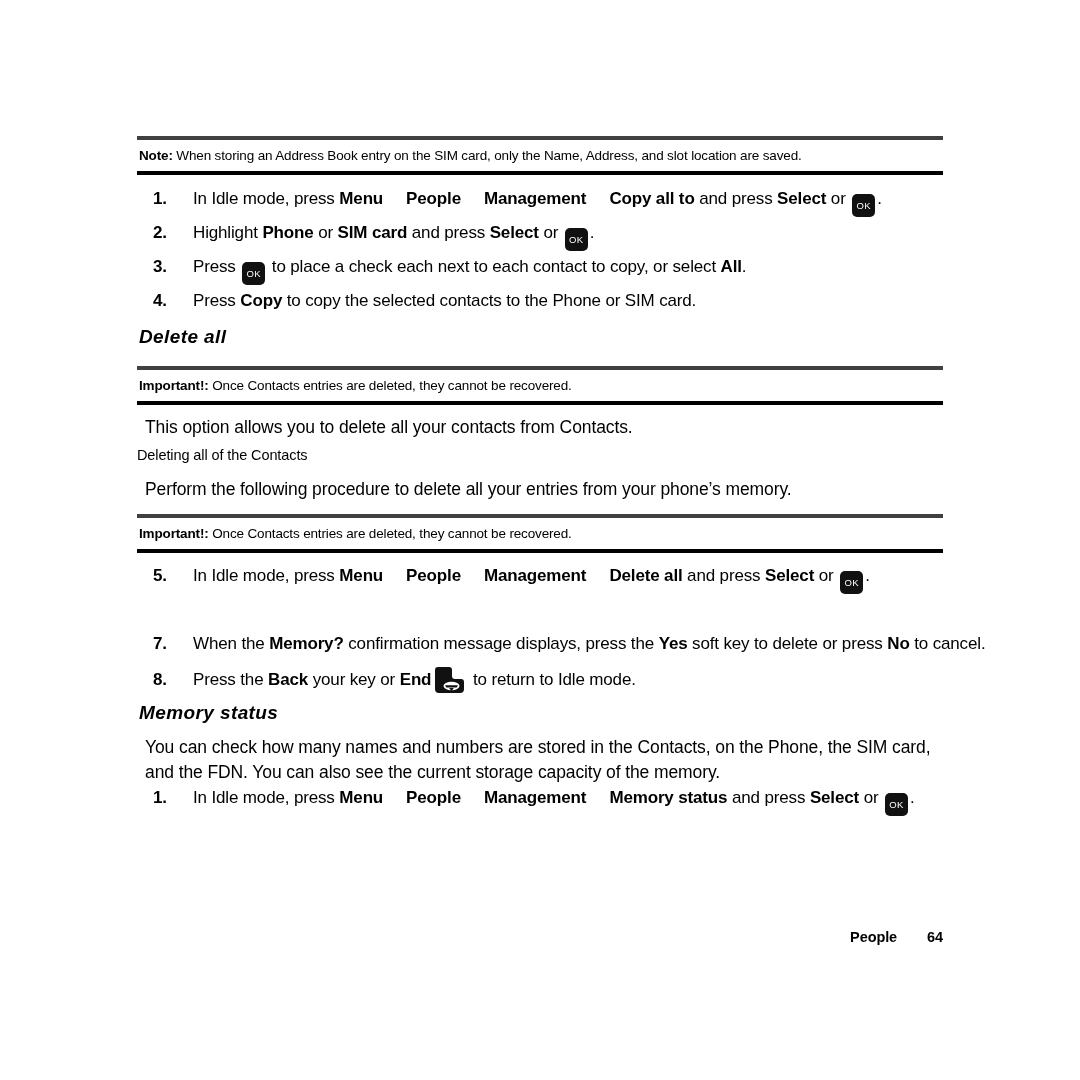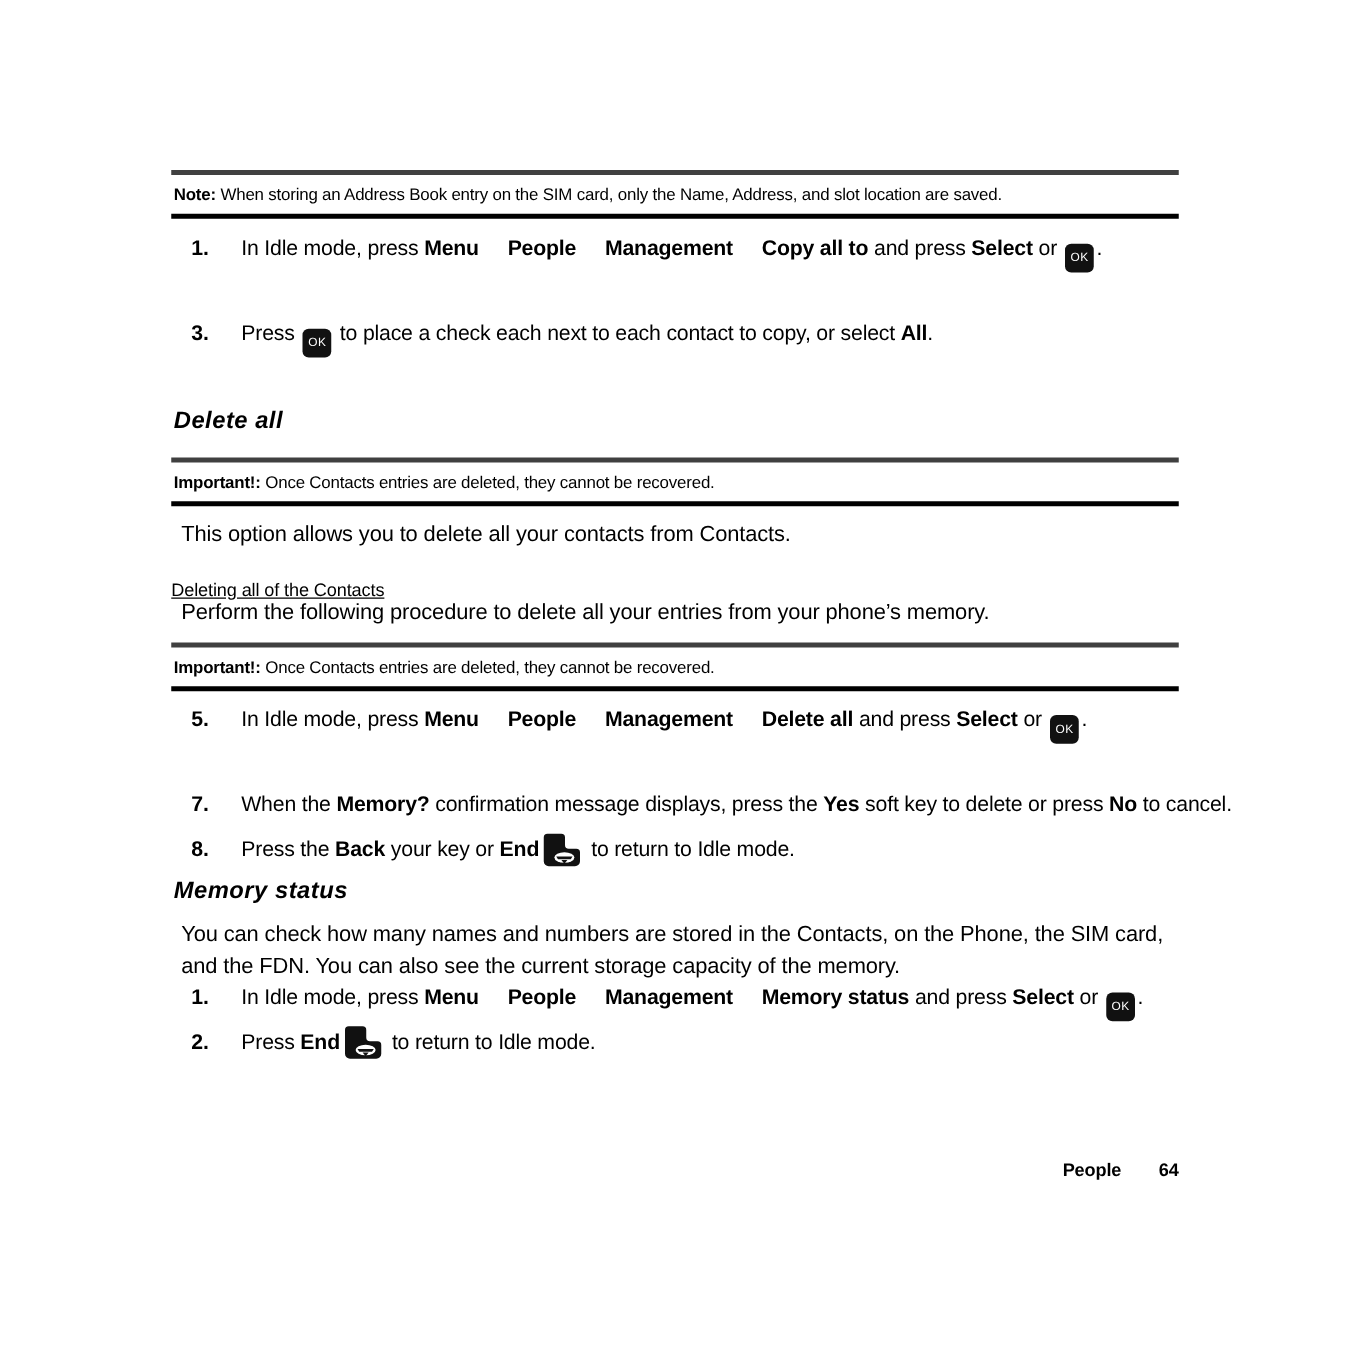--- a/index.html
+++ b/index.html
@@ -140,34 +140,40 @@
 <div class="page">
 
   <div class="callout" style="top:136px;">
     <div class="ctext"><span class="clabel">Note:</span><span> When storing an Address Book entry on the SIM card, only the Name, Address, and slot location are saved.</span></div>
   </div>
 
   <div class="step" style="top:187px;">
     <span class="num">1.</span><span>In Idle mode, press </span><b>Menu</b><span class="gap"></span><b>People</b><span class="gap"></span><b>Management</b><span class="gap"></span><b>Copy all to</b><span> and press </span><b>Select</b><span> or </span><span class="key-ok">OK</span><span>.</span>
   </div>
 
+  <div class="step" style="top:221px;">
+    <span class="num">2.</span><span>Highlight </span><b>Phone</b><span> or </span><b>SIM card</b><span> and press </span><b>Select</b><span> or </span><span class="key-ok">OK</span><span>.</span>
+  </div>
 
   <div class="step" style="top:255px;">
     <span class="num">3.</span><span>Press </span><span class="key-ok">OK</span><span> to place a check each next to each contact to copy, or select </span><b>All</b><span>.</span>
   </div>
 
+  <div class="step" style="top:289px;">
+    <span class="num">4.</span><span>Press </span><b>Copy</b><span> to copy the selected contacts to the Phone or SIM card.</span>
+  </div>
 
   <div class="heading" style="top:326px;">Delete all</div>
 
   <div class="callout" style="top:366px;">
     <div class="ctext"><span class="clabel">Important!:</span><span> Once Contacts entries are deleted, they cannot be recovered.</span></div>
   </div>
 
   <div class="body-para" style="top:415px;">This option allows you to delete all your contacts from Contacts.</div>
-  <div class="small-para" style="top:463px;text-decoration:underline;">Deleting all of the Contacts</div>
+  <div class="small-para" style="top:445px;">Deleting all of the Contacts</div>
   <div class="body-para" style="top:477px;">Perform the following procedure to delete all your entries from your phone’s memory.</div>
 
   <div class="callout" style="top:514px;">
     <div class="ctext"><span class="clabel">Important!:</span><span> Once Contacts entries are deleted, they cannot be recovered.</span></div>
   </div>
 
   <div class="step" style="top:564px;">
     <span class="num">5.</span><span>In Idle mode, press </span><b>Menu</b><span class="gap"></span><b>People</b><span class="gap"></span><b>Management</b><span class="gap"></span><b>Delete all</b><span> and press </span><b>Select</b><span> or </span><span class="key-ok">OK</span><span>.</span>
   </div>
 
@@ -186,26 +192,18 @@
   </div>
 
   <div class="heading" style="top:702px;">Memory status</div>
 
   <div class="body-para" style="top:735px; width:790px;">You can check how many names and numbers are stored in the Contacts, on the Phone, the SIM card, and the FDN. You can also see the current storage capacity of the memory.</div>
 
   <div class="step" style="top:786px;">
     <span class="num">1.</span><span>In Idle mode, press </span><b>Menu</b><span class="gap"></span><b>People</b><span class="gap"></span><b>Management</b><span class="gap"></span><b>Memory status</b><span> and press </span><b>Select</b><span> or </span><span class="key-ok">OK</span><span>.</span>
   </div>
 
-  <div class="step" style="top:820px;">
-    <span class="num">2.</span><span>Press </span><b>End</b><span class="key-end"><svg width="31" height="28" viewBox="0 0 31 28">
-          <path d="M4 1 H15 a3 3 0 0 1 3 3 V10 a3 3 0 0 0 3 3 H27 a3 3 0 0 1 3 3 V23 a4 4 0 0 1 -4 4 H5 a4 4 0 0 1 -4 -4 V4 a3 3 0 0 1 3 -3 Z" fill="#111111"></path>
-          <ellipse cx="17.5" cy="20" rx="8" ry="4.2" fill="#ffffff"></ellipse>
-          <path d="M11 19.2 H24 L22.6 21.4 H12.4 Z" fill="#111111"></path>
-          <path d="M17.5 25 l-2.4 -3 h4.8 Z" fill="#111111"></path>
-        </svg></span><span> to return to Idle mode.</span>
-  </div>
 
   <div class="footer">
     <span class="f-label">People</span><span class="f-page">64</span>
   </div>
 
 </div>
 
 </body></html>

